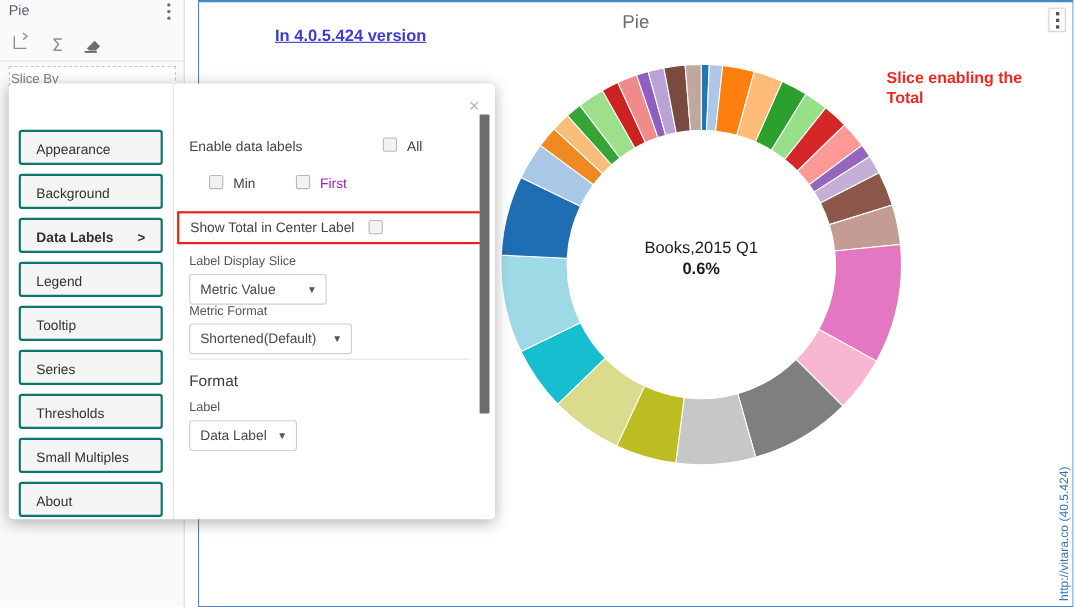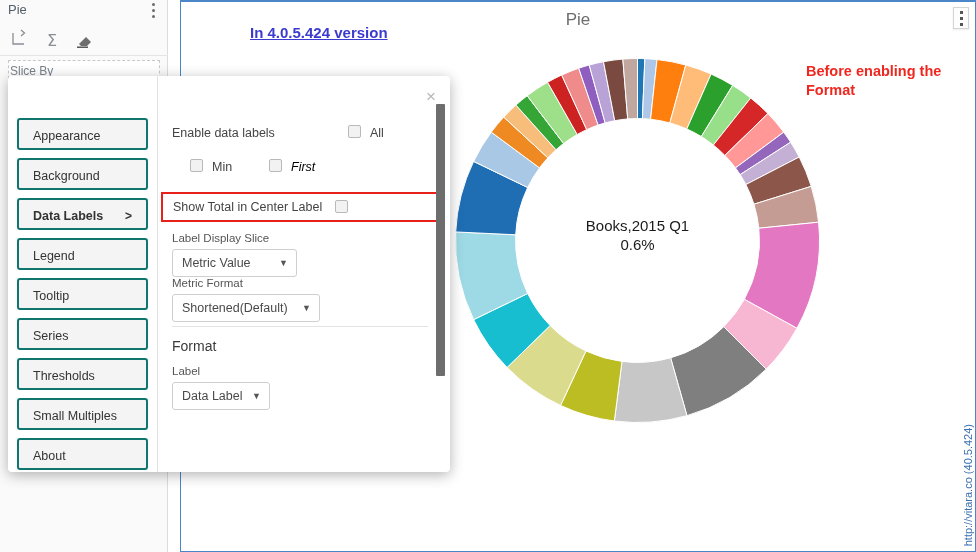--- a/index.html
+++ b/index.html
@@ -88,21 +88,21 @@
   }
 
   
   .donut-wrap {
     position: absolute; left: 455px; top: 58px; width: 365px; height: 365px;
   }
   .donut-center-label {
     position: absolute; left: 0; right: 0; top: 158px;
     text-align: center; font-size: 15px; color: #1b1b1b; line-height: 19px;
   }
-  .donut-center-label .pct { font-weight: normal; font-size: 15px; }
+  .donut-center-label .pct { font-weight: bold; font-size: 15px; }
 
   
   .dialog {
     position: absolute; left: 8px; top: 76px; width: 442px; height: 396px;
     background: #ffffff;
     border-radius: 4px;
     box-shadow: 0 3px 14px rgba(0,0,0,.30);
     overflow: hidden;
   }
   .dlg-close {
@@ -139,21 +139,21 @@
     vertical-align: -2px; cursor: pointer;
   }
   .row-enable .lbl { position: absolute; left: 0; top: 2px; }
   .row-enable .cb  { position: absolute; left: 176px; top: 1px; }
   .row-enable .all { position: absolute; left: 198px; top: 2px; font-size: 12.5px; color: #444; }
 
   .subrow { position: relative; height: 33px; }
   .subrow .cb.c1  { position: absolute; left: 18px; top: 2px; }
   .subrow .t1     { position: absolute; left: 40px; top: 3px; font-size: 12.5px; color: #444; }
   .subrow .cb.c2  { position: absolute; left: 97px; top: 2px; }
-  .subrow .t2     { position: absolute; left: 119px; top: 3px; font-size: 12.5px; color: #000000; font-style: italic; }
+  .subrow .t2     { position: absolute; left: 119px; top: 3px; font-size: 12.5px; color: #a21caf; }
 
   .highlight-box {
     position: relative; height: 30px; margin: 2px -11px 10px -11px;
     border: 2.5px solid #e8201a;
     padding-left: 16px;
   }
   .highlight-box .lbl { position: absolute; left: 10px; top: 6px; }
   .highlight-box .cb  { position: absolute; left: 172px; top: 6px; }
 
   .field-label { font-size: 11.5px; color: #555; margin: 0 0 5px 0; }
@@ -254,21 +254,21 @@
         <path d="M148.4926128800745 3.705431790349053 A182 182 0 0 1 167.8550844935556 1.0901699195738104 L172.68790661068226 60.95541384611444 A121.94000000000001 121.94000000000001 0 0 0 159.7150506296499 62.70763929953385 Z" fill="#7a4a40" stroke="#ffffff" stroke-width="1"></path>
         <path d="M167.8550844935556 1.0901699195738104 A182 182 0 0 1 182.49999999999963 0.5 L182.49999999999977 60.55999999999999 A121.94000000000001 121.94000000000001 0 0 0 172.68790661068226 60.95541384611444 Z" fill="#c0a79f" stroke="#ffffff" stroke-width="1"></path>
       </svg>
     <div class="donut-center-label">
       <div>Books,2015 Q1</div>
       <div class="pct">0.6%</div>
     </div>
   </div>
 
   <div class="anno-version">In 4.0.5.424 version</div>
-  <div class="anno-before">Before enabling the Format</div>
+  <div class="anno-before">Slice enabling the Total</div>
   <div class="watermark">http://vitara.co (40.5.424)</div>
 
   <div class="dialog">
 
     <div class="dlg-close">×</div>
 
     <div class="dlg-nav" id="dlg-nav">
         <div class="nav-item"><span>Appearance</span></div>
         <div class="nav-item"><span>Background</span></div>
         <div class="nav-item active"><span>Data Labels</span><span class="chev">&gt;</span></div>

